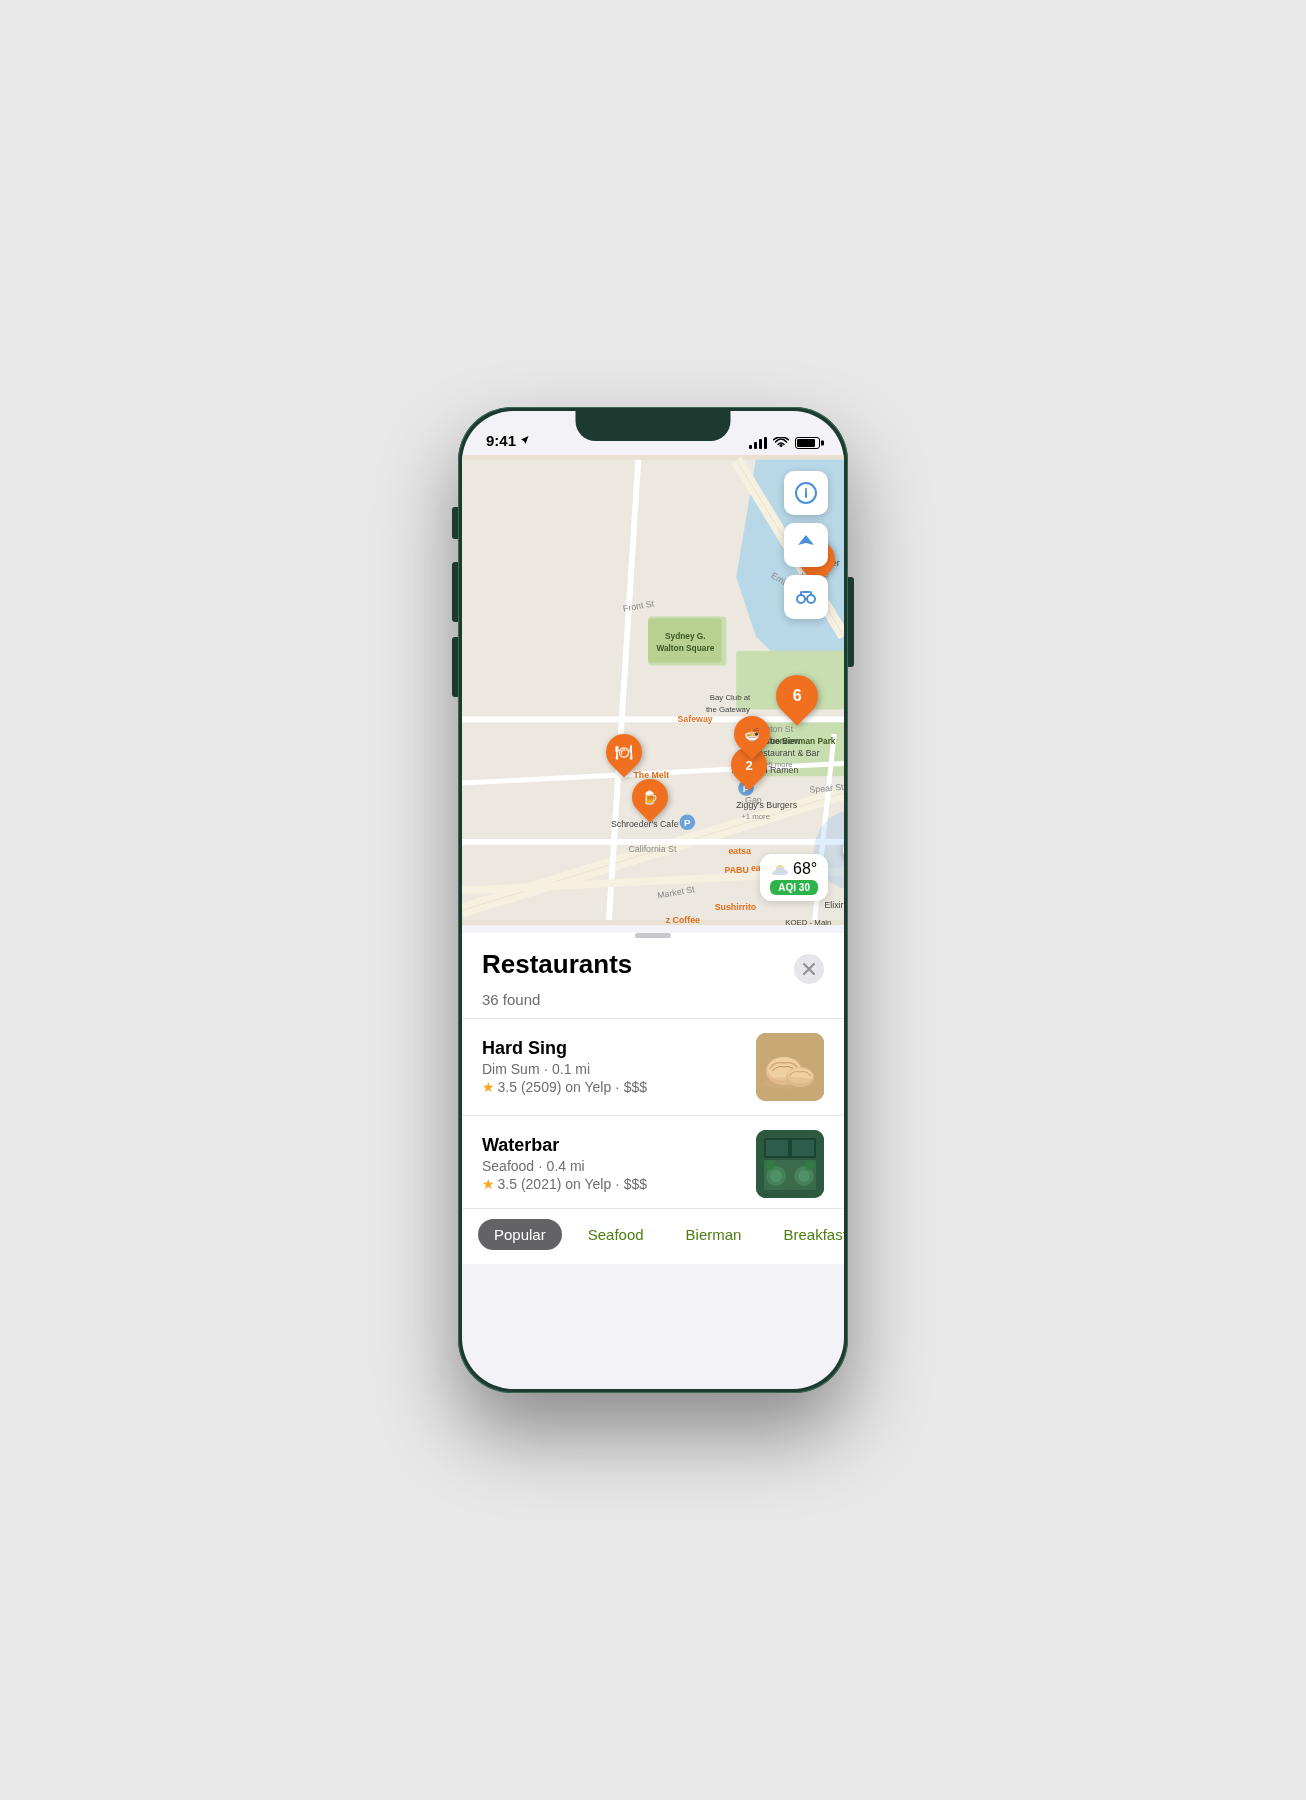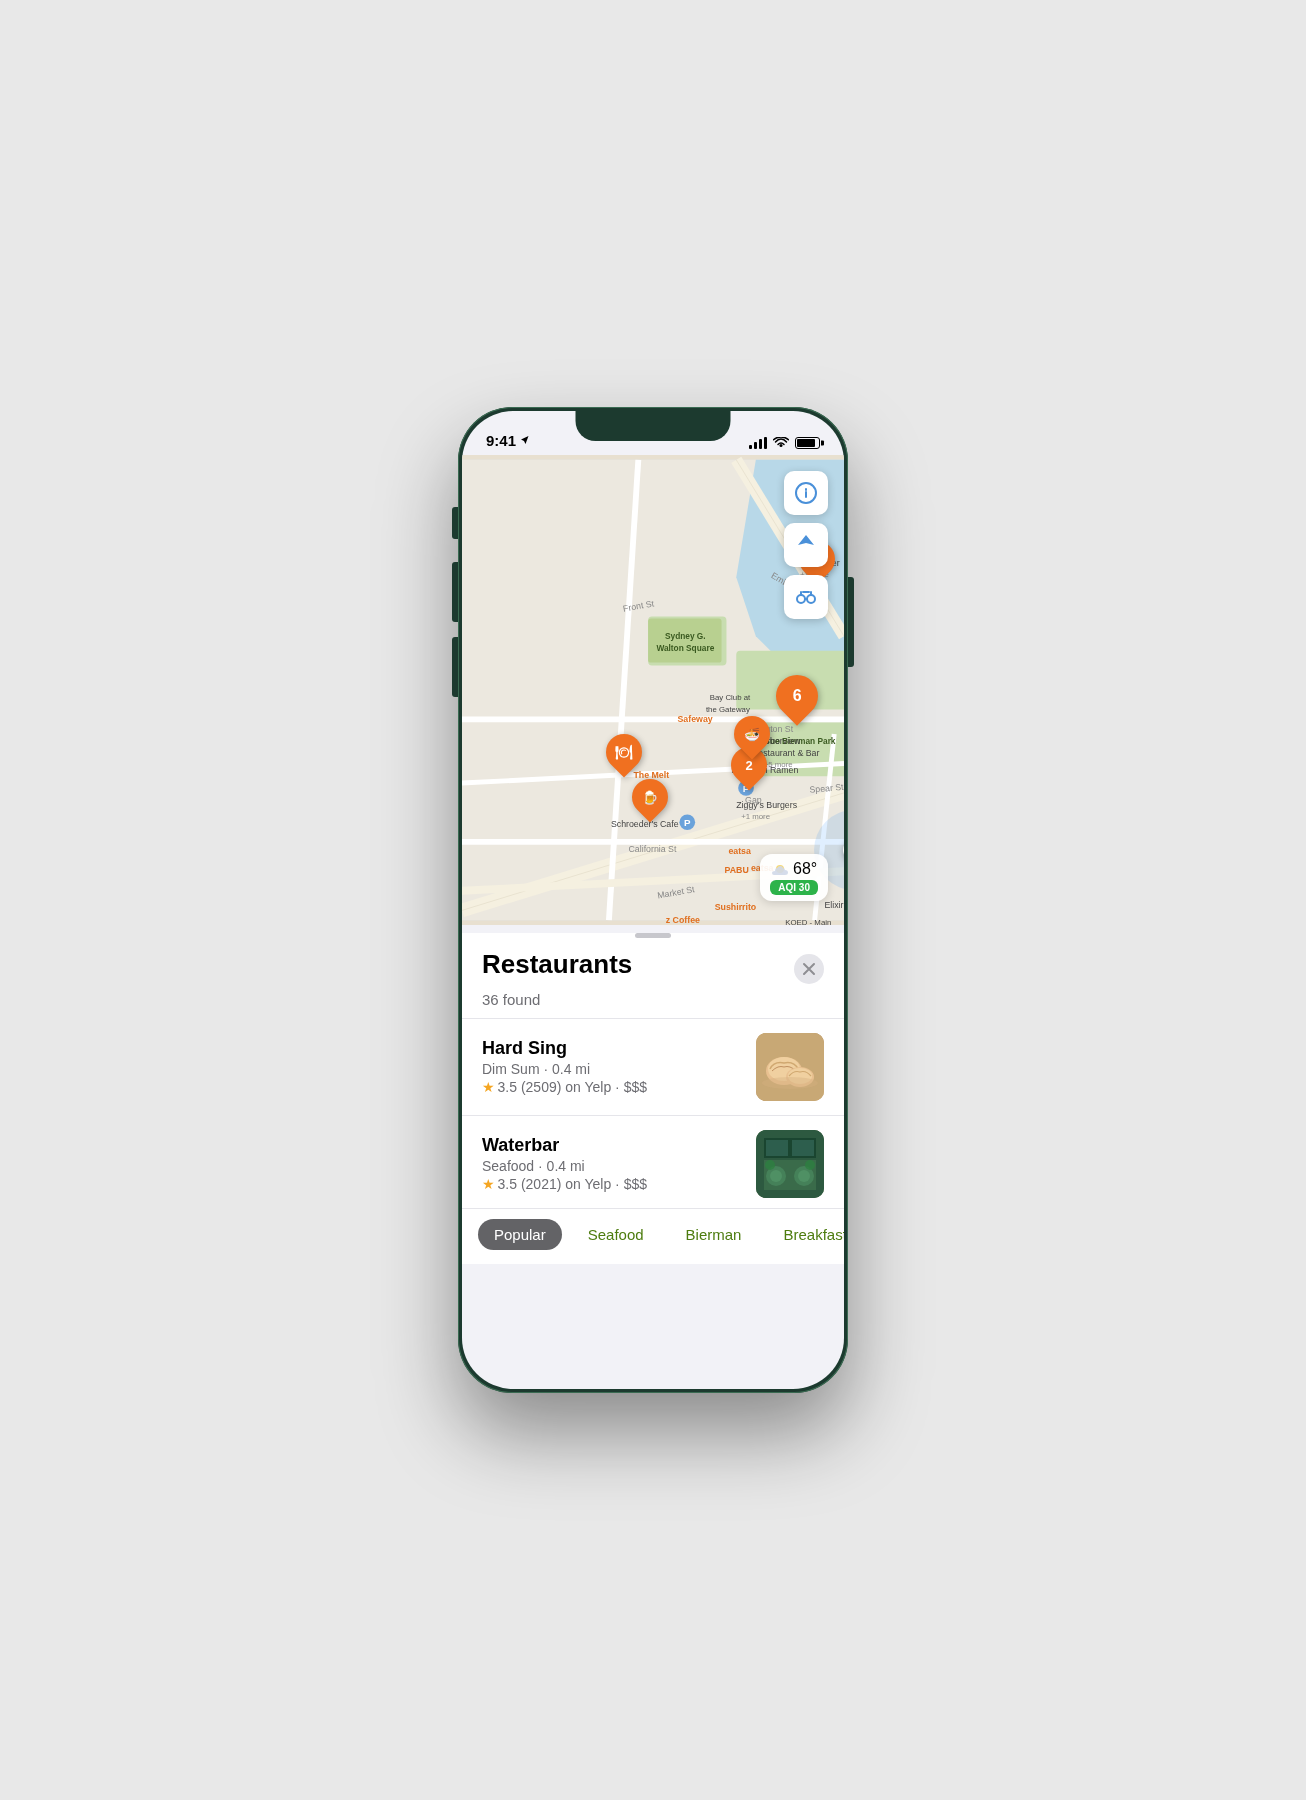--- a/index.html
+++ b/index.html
@@ -647,21 +647,21 @@
             <path d="M2 2L12 12M12 2L2 12" stroke="#8e8e93" stroke-width="2" stroke-linecap="round"></path>
           </svg>
         </div>
       </div>
 
       <div class="restaurant-list">
 
         <div class="restaurant-item">
           <div class="restaurant-info">
             <div class="restaurant-name">Hard Sing</div>
-            <div class="restaurant-meta">Dim Sum · 0.4 mi</div>
+            <div class="restaurant-meta">Dim Sum · 0.1 mi</div>
             <div class="restaurant-rating">
               <span class="star-icon">★</span>
               <span>3.5 (2509) on Yelp · $$$</span>
             </div>
           </div>
           <div class="restaurant-img">
             <div class="dim-sum-bg">
               <svg width="68" height="68" viewBox="0 0 68 68" xmlns="http://www.w3.org/2000/svg">
                 <rect width="68" height="68" fill="#c8a875"></rect>
 

